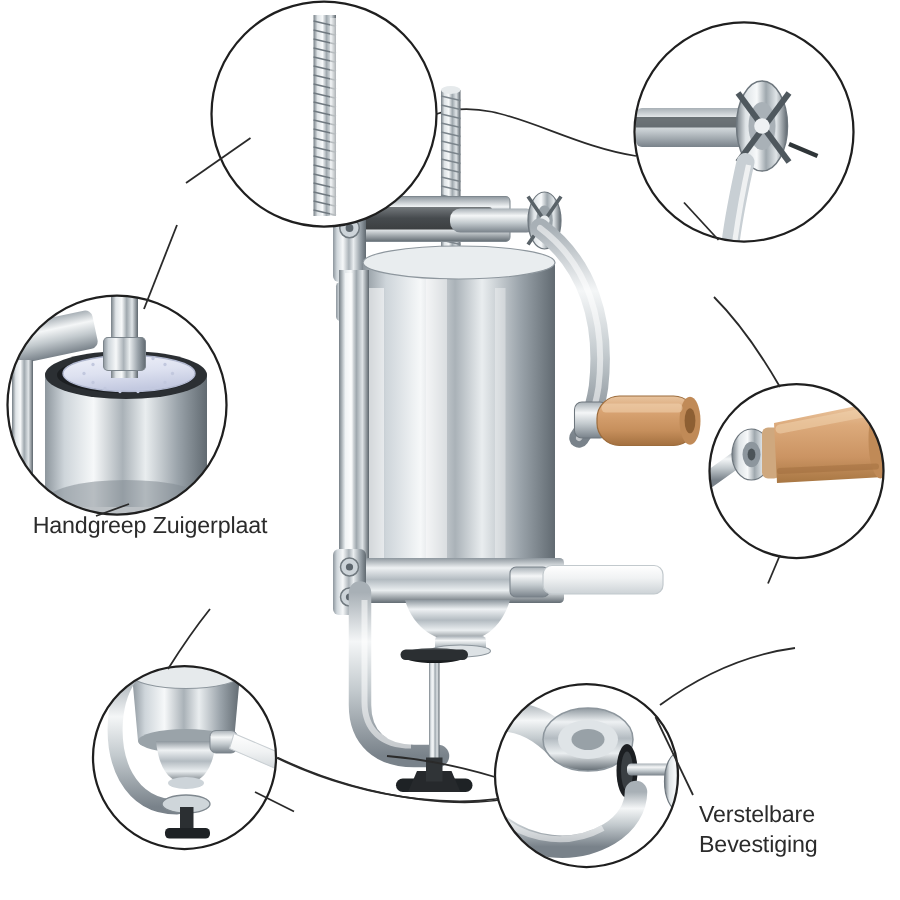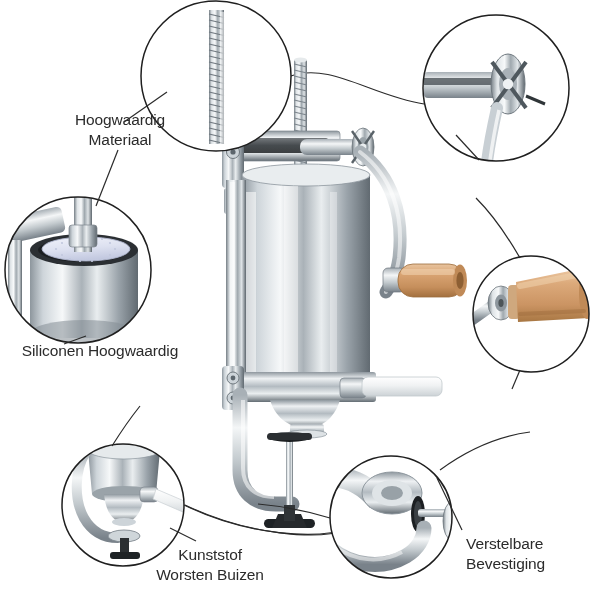--- a/index.html
+++ b/index.html
@@ -374,26 +374,22 @@
         <path d="M330,548 C 352,566 382,570 406,556 C 418,549 424,538 424,528" fill="none" stroke="url(#gSteelH2)" stroke-width="15" stroke-linecap="round"></path>
         <path d="M334,546 C 354,561 380,564 402,552" fill="none" stroke="#ffffff" stroke-width="4" opacity="0.5"></path>
       </g>
       <circle cx="391" cy="517" r="61" fill="none" stroke="#1f1f1f" stroke-width="1.5"></circle>
     </g>
     <line x1="462" y1="530" x2="437" y2="478" stroke="#2a2a2a" stroke-width="1.2"></line>
     <path d="M440,470 C 470,448 500,436 530,432" fill="none" stroke="#2a2a2a" stroke-width="1.2"></path>
     <path d="M330,518 C 310,512 282,506 258,504" fill="none" stroke="#2a2a2a" stroke-width="1.2"></path>
   </svg>
 
-  <div class="callout-label lbl-center" style="left:32px; top:110px; width:176px;">Hoogwaardig
-Materiaal</div>
-
-
-  <div class="callout-label lbl-center" style="left:4px; top:341px; width:192px;">Siliconen Hoogwaardig</div>
-
-
-  <div class="callout-label lbl-center" style="left:120px; top:545px; width:180px;">Kunststof
-Worsten Buizen</div>
+
+
+  <div class="callout-label lbl-center" style="left:4px; top:341px; width:192px;">Handgreep Zuigerplaat</div>
+
+
 
   <div class="callout-label lbl-left" style="left:466px; top:534px; width:134px;">Verstelbare
 Bevestiging</div>
 
 </div>
 
 </body></html>

